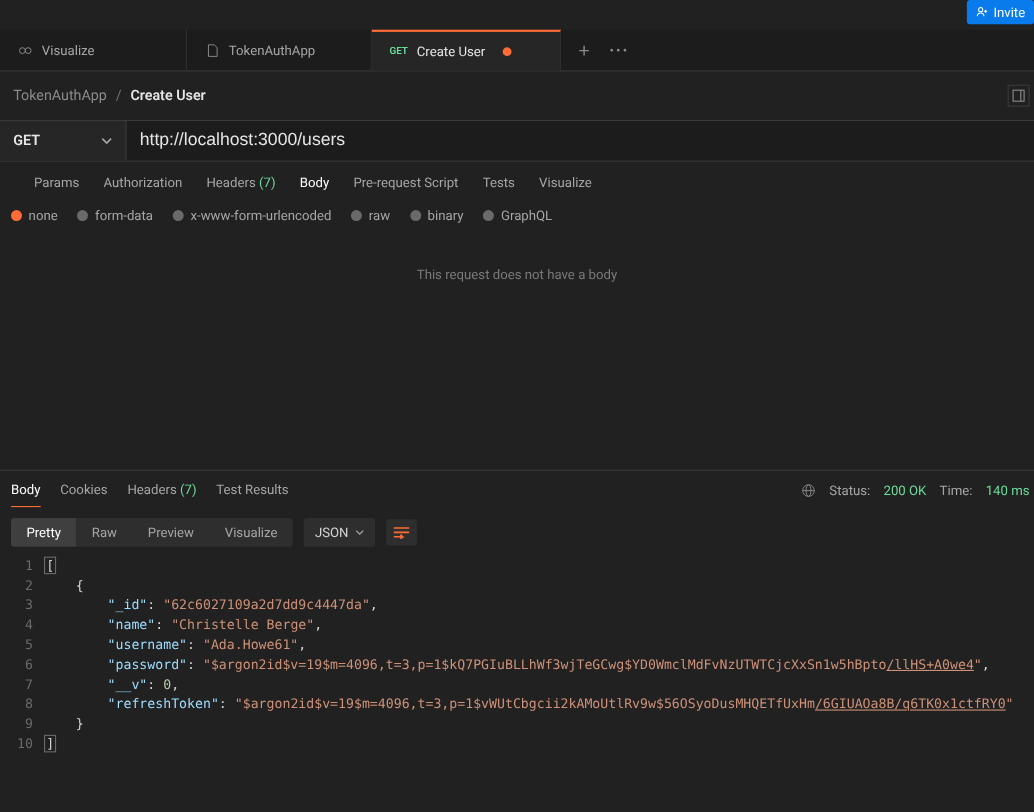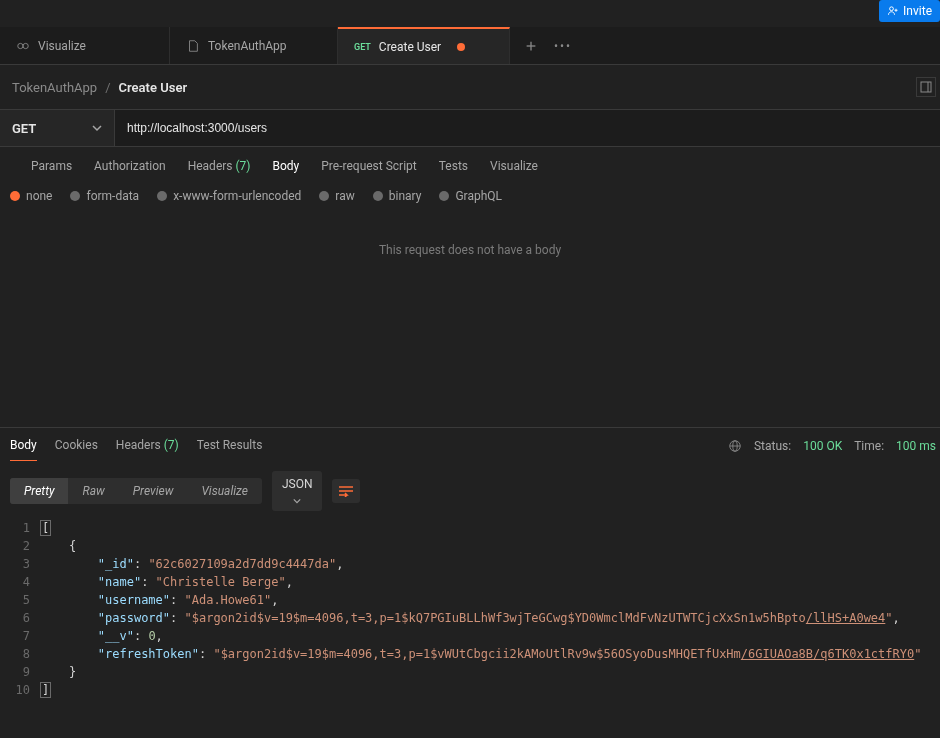--- a/index.html
+++ b/index.html
@@ -136,21 +136,21 @@
     cursor: pointer;
     background:#262626;
   }
   .method-select svg { width: 10px; height: 10px; }
   .url-input {
     flex: 1;
     background: transparent;
     border: none;
     outline: none;
     color: #e6e6e6;
-    font-size: 12px;
+    font-size: 16px;
     padding: 0 12px;
   }
   .req-tabs {
     display: flex;
     gap: 22px;
     padding: 12px 10px 10px;
     font-size: 12px;
     margin-left: 21px;
   }
   .req-tab { cursor: pointer; color:#a6a6a6; }
@@ -204,33 +204,32 @@
     display: flex;
     align-items: center;
     padding: 8px 10px;
     gap: 10px;
   }
   .view-group {
     display: flex;
     background: #2e2e2e;
     border-radius: 3px;
     overflow: hidden;
-    font-style: italic;
   }
   .view-btn {
     padding: 6px 14px;
     font-size: 12px;
     cursor: pointer;
     color:#a6a6a6;
   }
   .view-btn.active { background: #3f3f3f; color: #fff; }
   .json-select {
     display:flex;align-items:center;gap:6px;
     background:#2e2e2e;padding:6px 10px;border-radius:3px;
-    font-size:12px;cursor:pointer;color:#d6d6d6;flex-direction:column;
+    font-size:12px;cursor:pointer;color:#d6d6d6;
   }
   .json-select svg{width:8px;height:8px;}
   .wrap-btn{
     background:#2e2e2e;padding:6px;border-radius:3px;cursor:pointer;
     display:flex;align-items:center;justify-content:center;
   }
   .wrap-btn svg{width:16px;height:12px;}
   .code-area {
     display: flex;
     font-family: ui-monospace, Menlo, Consolas, monospace;
@@ -369,23 +368,23 @@
       <span class="resp-tab">Headers<span class="count-green"> (7)</span></span>
       <span class="resp-tab">Test Results</span>
     </div>
   <div class="resp-right">
     <svg viewBox="0 0 16 16">
         <circle cx="8" cy="8" r="6" fill="none" stroke="#8a8a8a"></circle>
         <ellipse cx="8" cy="8" rx="2.5" ry="6" fill="none" stroke="#8a8a8a"></ellipse>
         <line x1="2" y1="8" x2="14" y2="8" stroke="#8a8a8a"></line>
       </svg>
     <span>Status:</span>
-    <span class="status-ok">100 OK</span>
+    <span class="status-ok">200 OK</span>
     <span>Time:</span>
-    <span class="time-val">100 ms</span>
+    <span class="time-val">140 ms</span>
   </div>
 </div>
 
 <div class="view-row">
   <div class="view-group" id="view-group">
       <div class="view-btn active">Pretty</div>
       <div class="view-btn">Raw</div>
       <div class="view-btn">Preview</div>
       <div class="view-btn">Visualize</div>
     </div>

